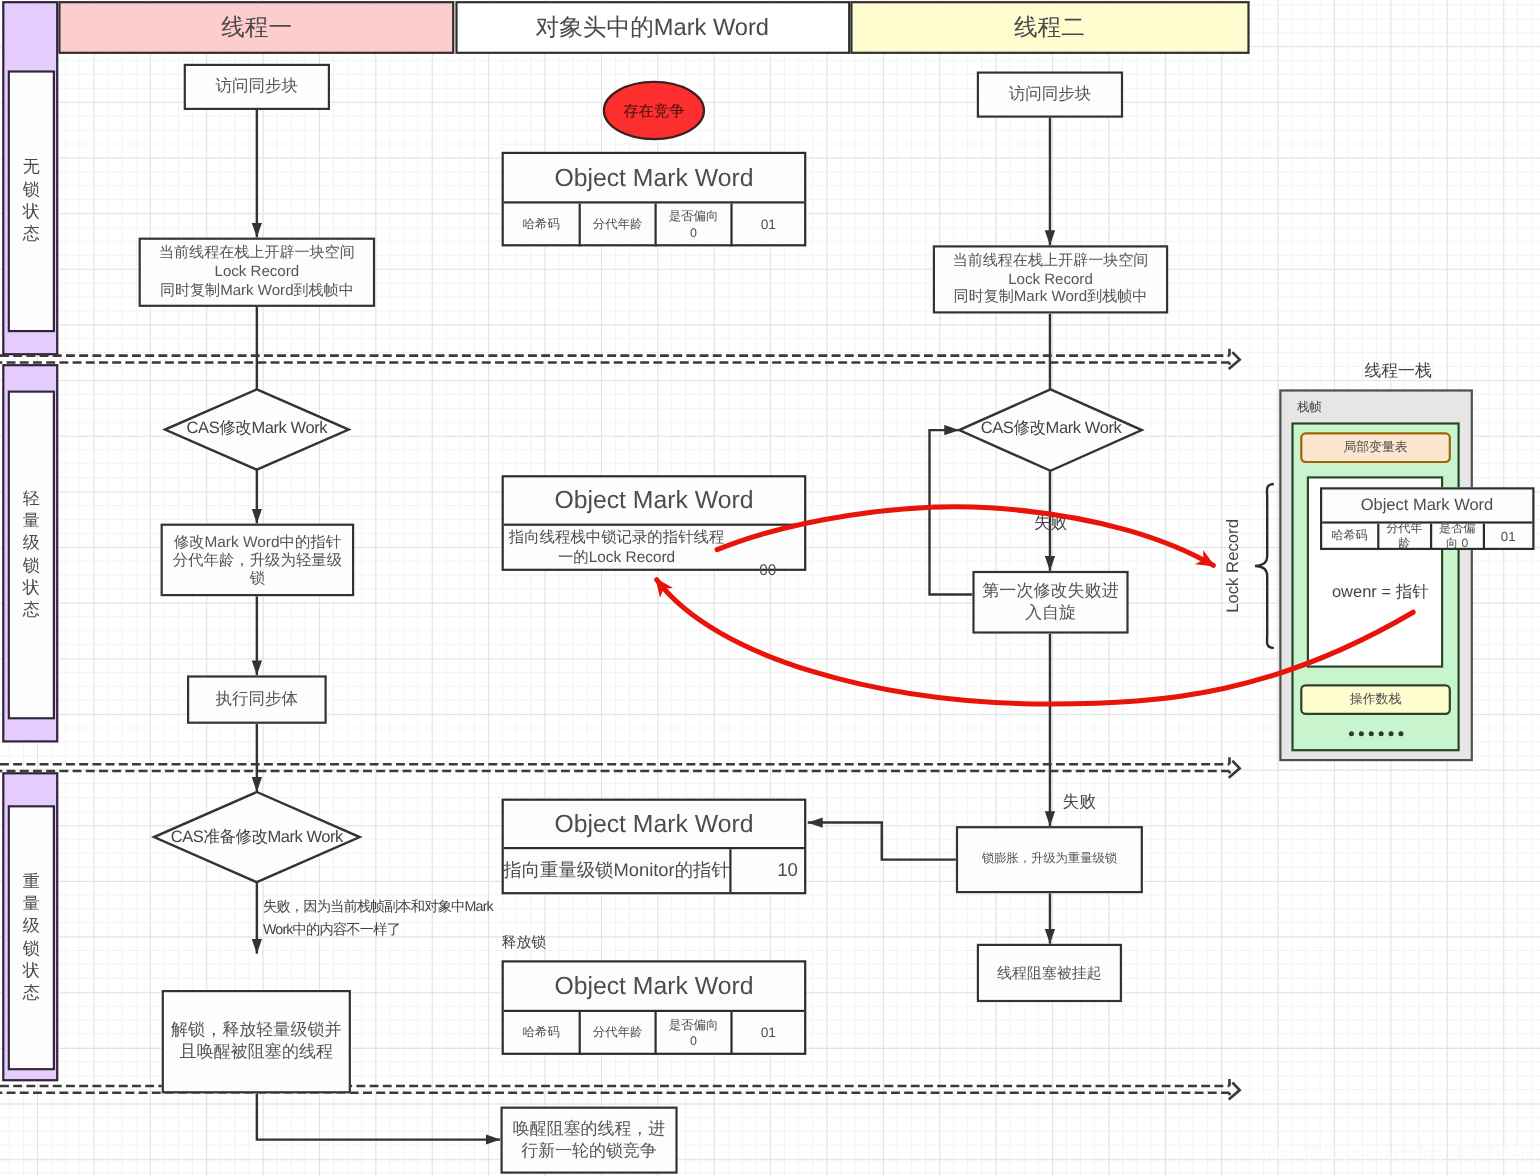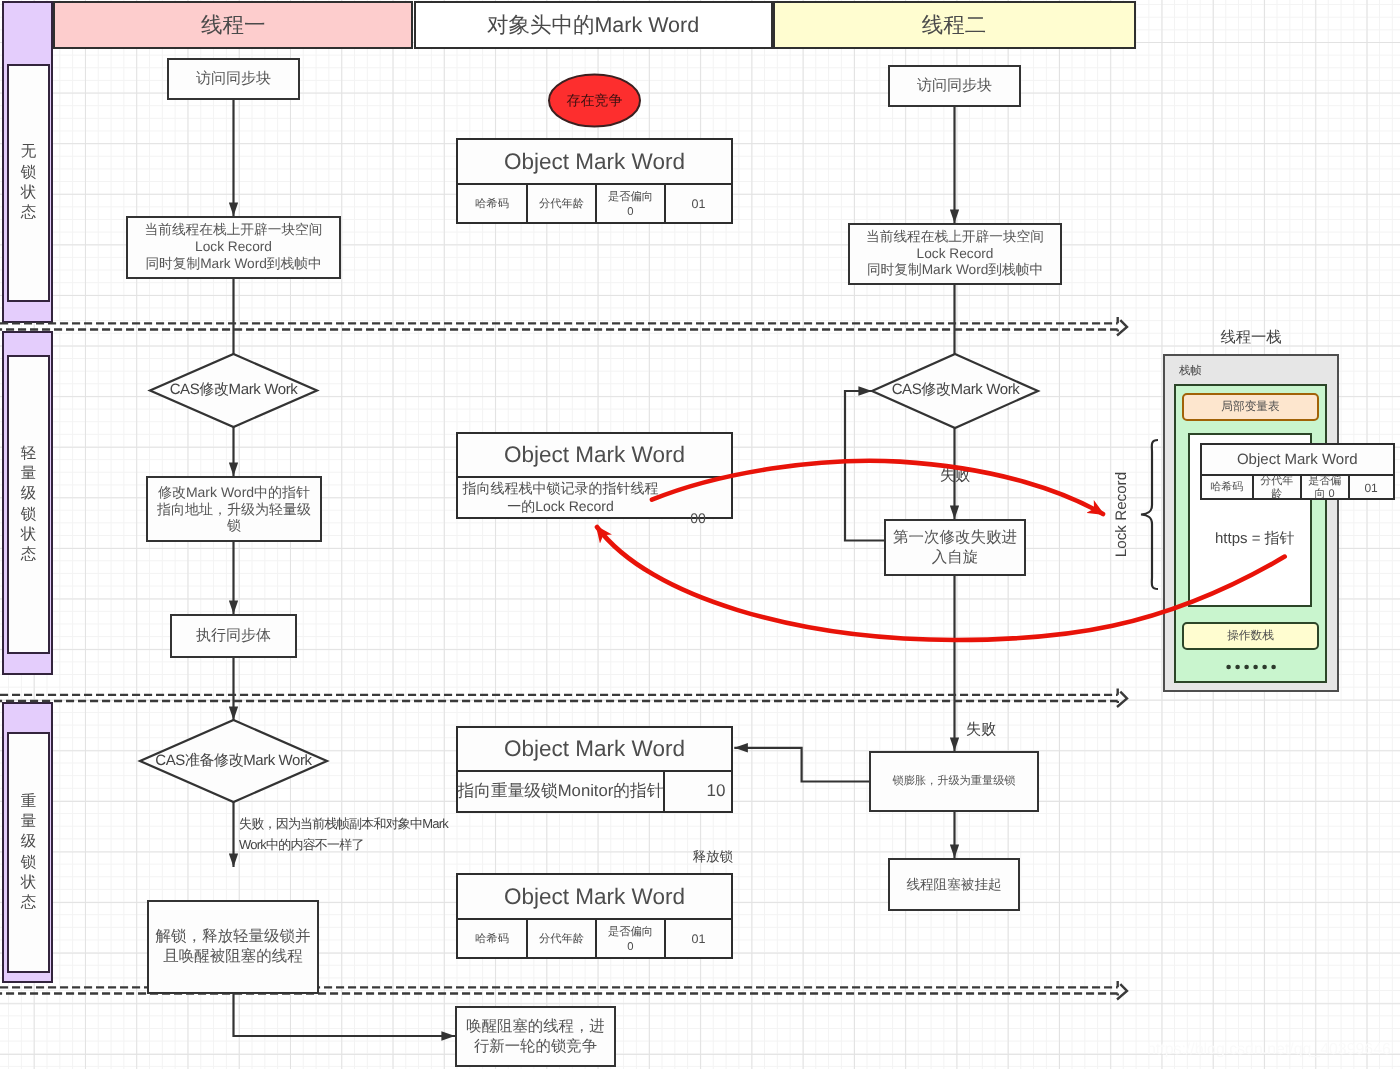--- a/index.html
+++ b/index.html
@@ -121,21 +121,21 @@
 
     <path fill="none" stroke="#2b2b2b" stroke-width="2.2" d="M1158,440 C1150,440 1152,446 1152,452 L1152,505 C1152,512 1148,514 1141,514.5
          C1148,515 1152,517 1152,524 L1152,577 C1152,583 1150,589 1158,589"></path>
   </svg>
 
   <div class="bx" style="left:167px;top:58px;width:133px;height:42px;font-size:15px;">访问同步块</div>
   <div class="bx" style="left:126px;top:216px;width:215px;height:63px;font-size:13.7px;line-height:16.8px;">当前线程在栈上开辟一块空间
 Lock Record
 同时复制Mark Word到栈帧中</div>
   <div class="bx" style="left:146px;top:476px;width:176px;height:66px;font-size:14px;line-height:16.8px;">修改Mark Word中的指针
-指向地址，升级为轻量级
+分代年龄，升级为轻量级
 锁</div>
   <div class="bx" style="left:170px;top:614px;width:127px;height:44px;font-size:15px;">执行同步体</div>
   <div class="bx" style="left:147px;top:900px;width:172px;height:94px;font-size:15.5px;line-height:19.9px;">解锁，释放轻量级锁并
 且唤醒被阻塞的线程</div>
   <div class="bx" style="left:455px;top:1006px;width:161px;height:61px;font-size:15.4px;line-height:19.3px;">唤醒阻塞的线程，进
 行新一轮的锁竞争</div>
 
   <svg class="layer" viewBox="0 0 1400 1069" xmlns="http://www.w3.org/2000/svg">
     <polygon points="233.5,354 317,390.5 233.5,427 150,390.5" fill="#fdfdfd" stroke="#333333" stroke-width="2.2"></polygon>
     <polygon points="233.5,720 327,761 233.5,802 140,761" fill="#fdfdfd" stroke="#333333" stroke-width="2.2"></polygon>
@@ -185,48 +185,48 @@
   </div>
 
   <div class="mw" style="left:456px;top:726px;width:277px;height:87px;">
     <div class="ttl" style="height:42px;font-size:22.5px;">Object Mark Word</div>
     <div class="row" style="height:41px;">
       <div class="cell" style="width:205px;font-size:16.7px;white-space:pre;">指向重量级锁Monitor的指针</div>
       <div class="cell" style="width:68px;font-size:17px;white-space:pre;padding-left:36px;">10</div>
     </div>
   </div>
 
-  <div class="plain" style="left:456px;top:849px;width:277px;text-align:right;font-size:13.5px;">释放锁</div>
+  <div class="plain" style="left:456px;top:849px;width:277px;text-align:left;font-size:13.5px;">释放锁</div>
 
   <div class="mw" style="left:456px;top:873px;width:277px;height:86px;">
     <div class="ttl" style="height:43px;font-size:22.5px;">Object Mark Word</div>
     <div class="row" style="height:41px;">
       <div class="cell" style="width:69px;font-size:11.3px;line-height:14.5px;white-space:pre;">哈希码</div>
       <div class="cell" style="width:70px;font-size:11.3px;line-height:14.5px;white-space:pre;">分代年龄</div>
       <div class="cell" style="width:70px;font-size:11.3px;line-height:14.5px;white-space:pre;">是否偏向
 0</div>
       <div class="cell" style="width:68px;font-size:12.5px;white-space:pre;">01</div>
     </div>
   </div>
 
   <div class="plain" style="left:1065.7px;top:506.2px;width:110px;height:17px;line-height:17px;
               text-align:center;font-size:15.2px;transform:rotate(-90deg);">
     <span>Lock Record</span>
   </div>
 
-  <div class="plain" style="left:1163px;top:327px;width:176px;text-align:center;font-size:15.3px;">线程一栈</div>
+  <div class="plain" style="left:1163px;top:327px;width:176px;text-align:center;font-size:15.3px;padding-left:20px;">线程一栈</div>
   <div class="sfOuter" style="left:1163px;top:354px;width:176px;height:338px;"></div>
   <div class="plain" style="left:1179px;top:364px;font-size:11.3px;">栈帧</div>
   <div class="sfInner" style="left:1173.5px;top:383.5px;width:153.3px;height:299.2px;"></div>
   <div class="sfChip" style="left:1182px;top:393px;width:137px;height:28px;background:#fde6ce;
               border:2px solid #a16207;">
     <span>局部变量表</span>
   </div>
   <div class="sfWhite" style="left:1188px;top:433px;width:124px;height:174px;"></div>
-  <div class="plain" style="left:1192.3px;top:529.5px;width:125px;text-align:center;font-size:15px;">https = 指针</div>
+  <div class="plain" style="left:1192.3px;top:529.5px;width:125px;text-align:center;font-size:15px;">owenr = 指针</div>
   <div class="sfChip" style="left:1182px;top:622px;width:137px;height:28px;background:#fffdd0;
               border:2px solid #2c4528;">
     <span>操作数栈</span>
   </div>
   <svg class="layer" viewBox="0 0 1400 1069" xmlns="http://www.w3.org/2000/svg">
     <g fill="#2c3a2c">
       <circle cx="1228.6" cy="667" r="2.3"></circle>
         <circle cx="1237.6" cy="667" r="2.3"></circle>
       <circle cx="1246.6" cy="667" r="2.3"></circle>
         <circle cx="1255.6" cy="667" r="2.3"></circle>

